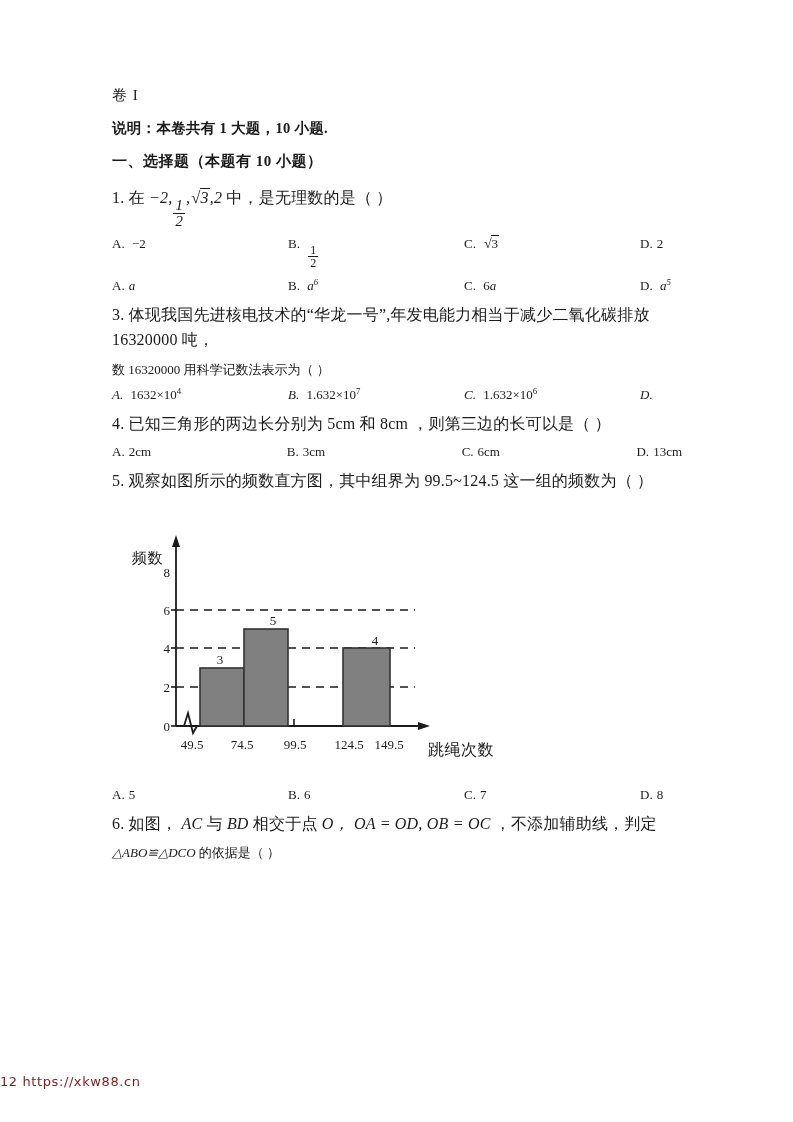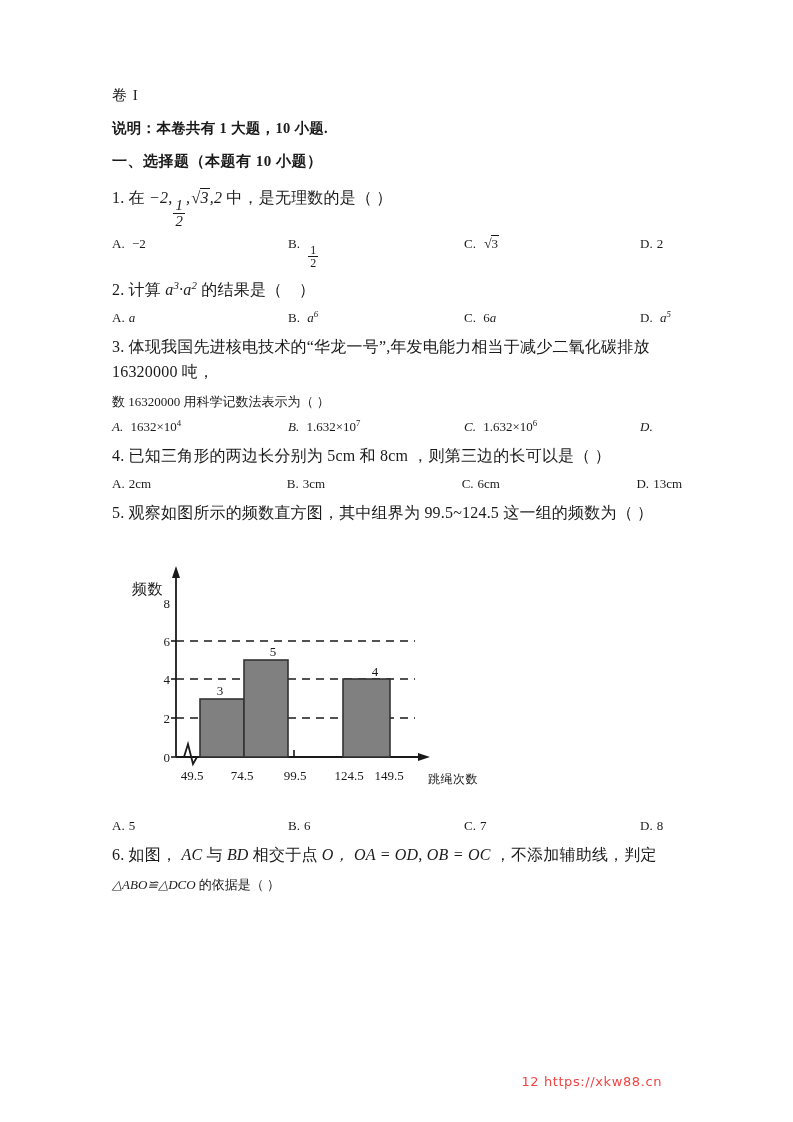--- a/index.html
+++ b/index.html
@@ -136,21 +136,21 @@
   }
   .ylabel-txt {
     position: absolute;
     font-size: 15px;
     left: 2px;
     top: 22px;
     letter-spacing: 0.5px;
   }
   .xlabel-txt {
     position: absolute;
-    font-size: 12px;
+    font-size: 16px;
     left: 298px;
     top: 213px;
     letter-spacing: 0.5px;
   }
   .ytick {
     position: absolute;
     font-size: 13px;
     width: 18px;
     text-align: right;
     left: 22px;
@@ -168,23 +168,23 @@
     text-align: center;
     width: 24px;
   }
 
   
   .footer {
     position: absolute;
     left: 0;
     top: 1074px;
     width: 662px;
-    text-align: right;
-    font-size: 13px;
-    color: #ef4444;
+    text-align: left;
+    font-size: 13px;
+    color: #7f1d1d;
     font-family: "DejaVu Sans", sans-serif;
     letter-spacing: 0.6px;
   }
 </style>
 </head>
 <body>
 
 <div class="page">
   <div class="content">
 
@@ -216,24 +216,20 @@
       <div class="opt opt-c">
         <span class="opt-lbl">C.</span>
         <span>&nbsp;<span class="sqrt"><span class="rad">√</span><span class="rad-body">3</span></span></span>
       </div>
       <div class="opt opt-d">
         <span class="opt-lbl">D.</span>
         <span>2</span>
       </div>
     </div>
 
-    <div class="q">
-      <span>2.</span>
-      <span>计算&nbsp;<span class="mi">a<sup>3</sup>·a<sup>2</sup></span>&nbsp;的结果是（&nbsp;&nbsp;&nbsp;&nbsp;）</span>
-    </div>
     <div class="opts">
       <div class="opt opt-a">
         <span class="opt-lbl">A.</span>
         <span class="mi">a</span>
       </div>
       <div class="opt opt-b">
         <span class="opt-lbl">B.</span>
         <span class="mi">&nbsp;a<sup>6</sup></span>
       </div>
       <div class="opt opt-c">

